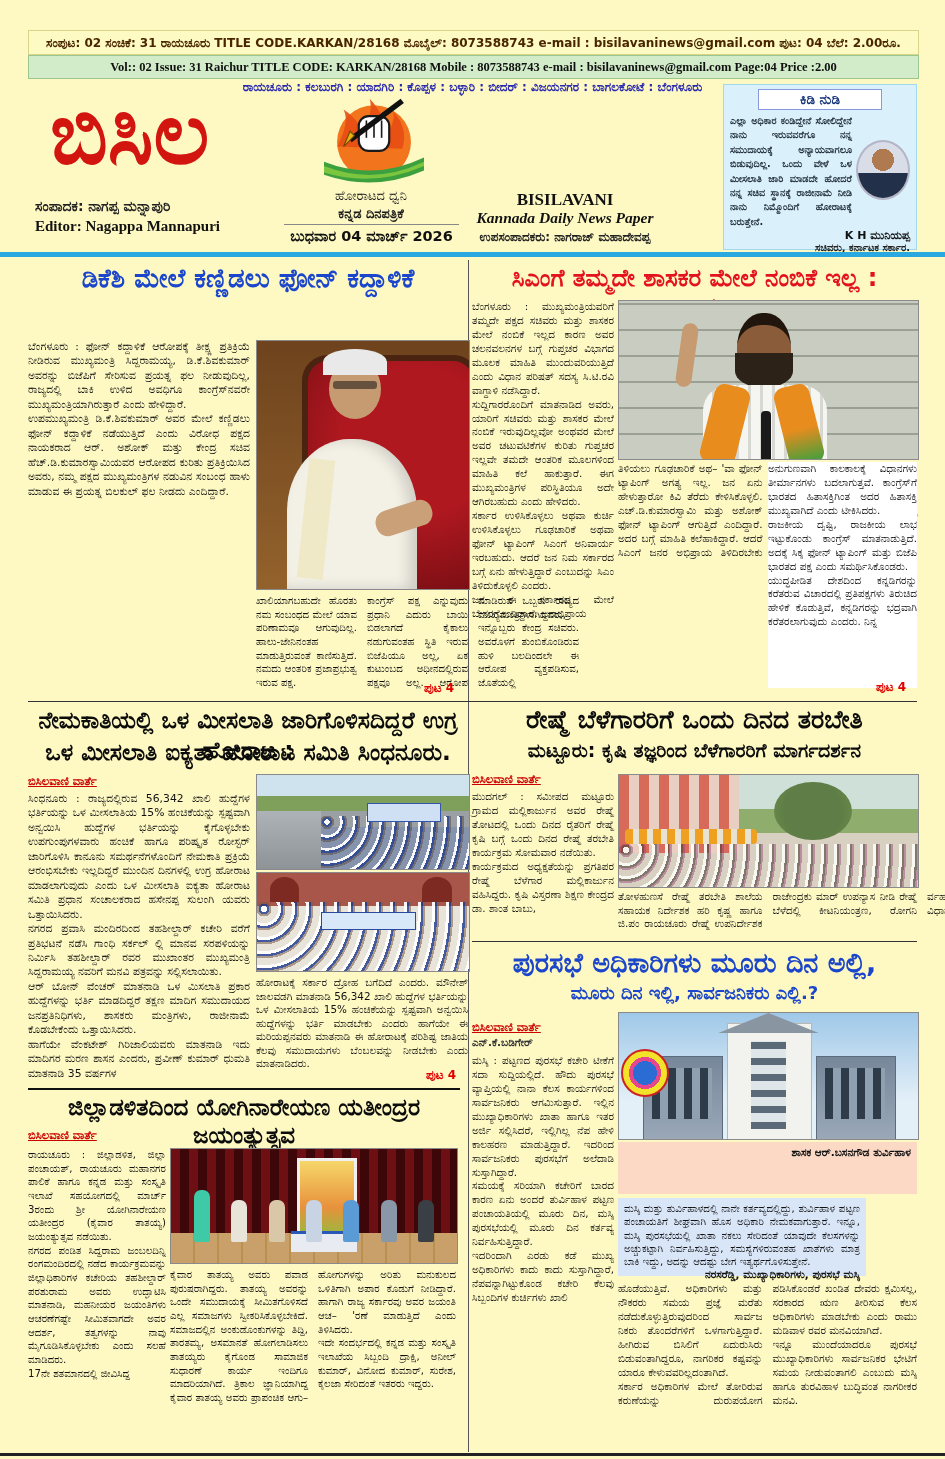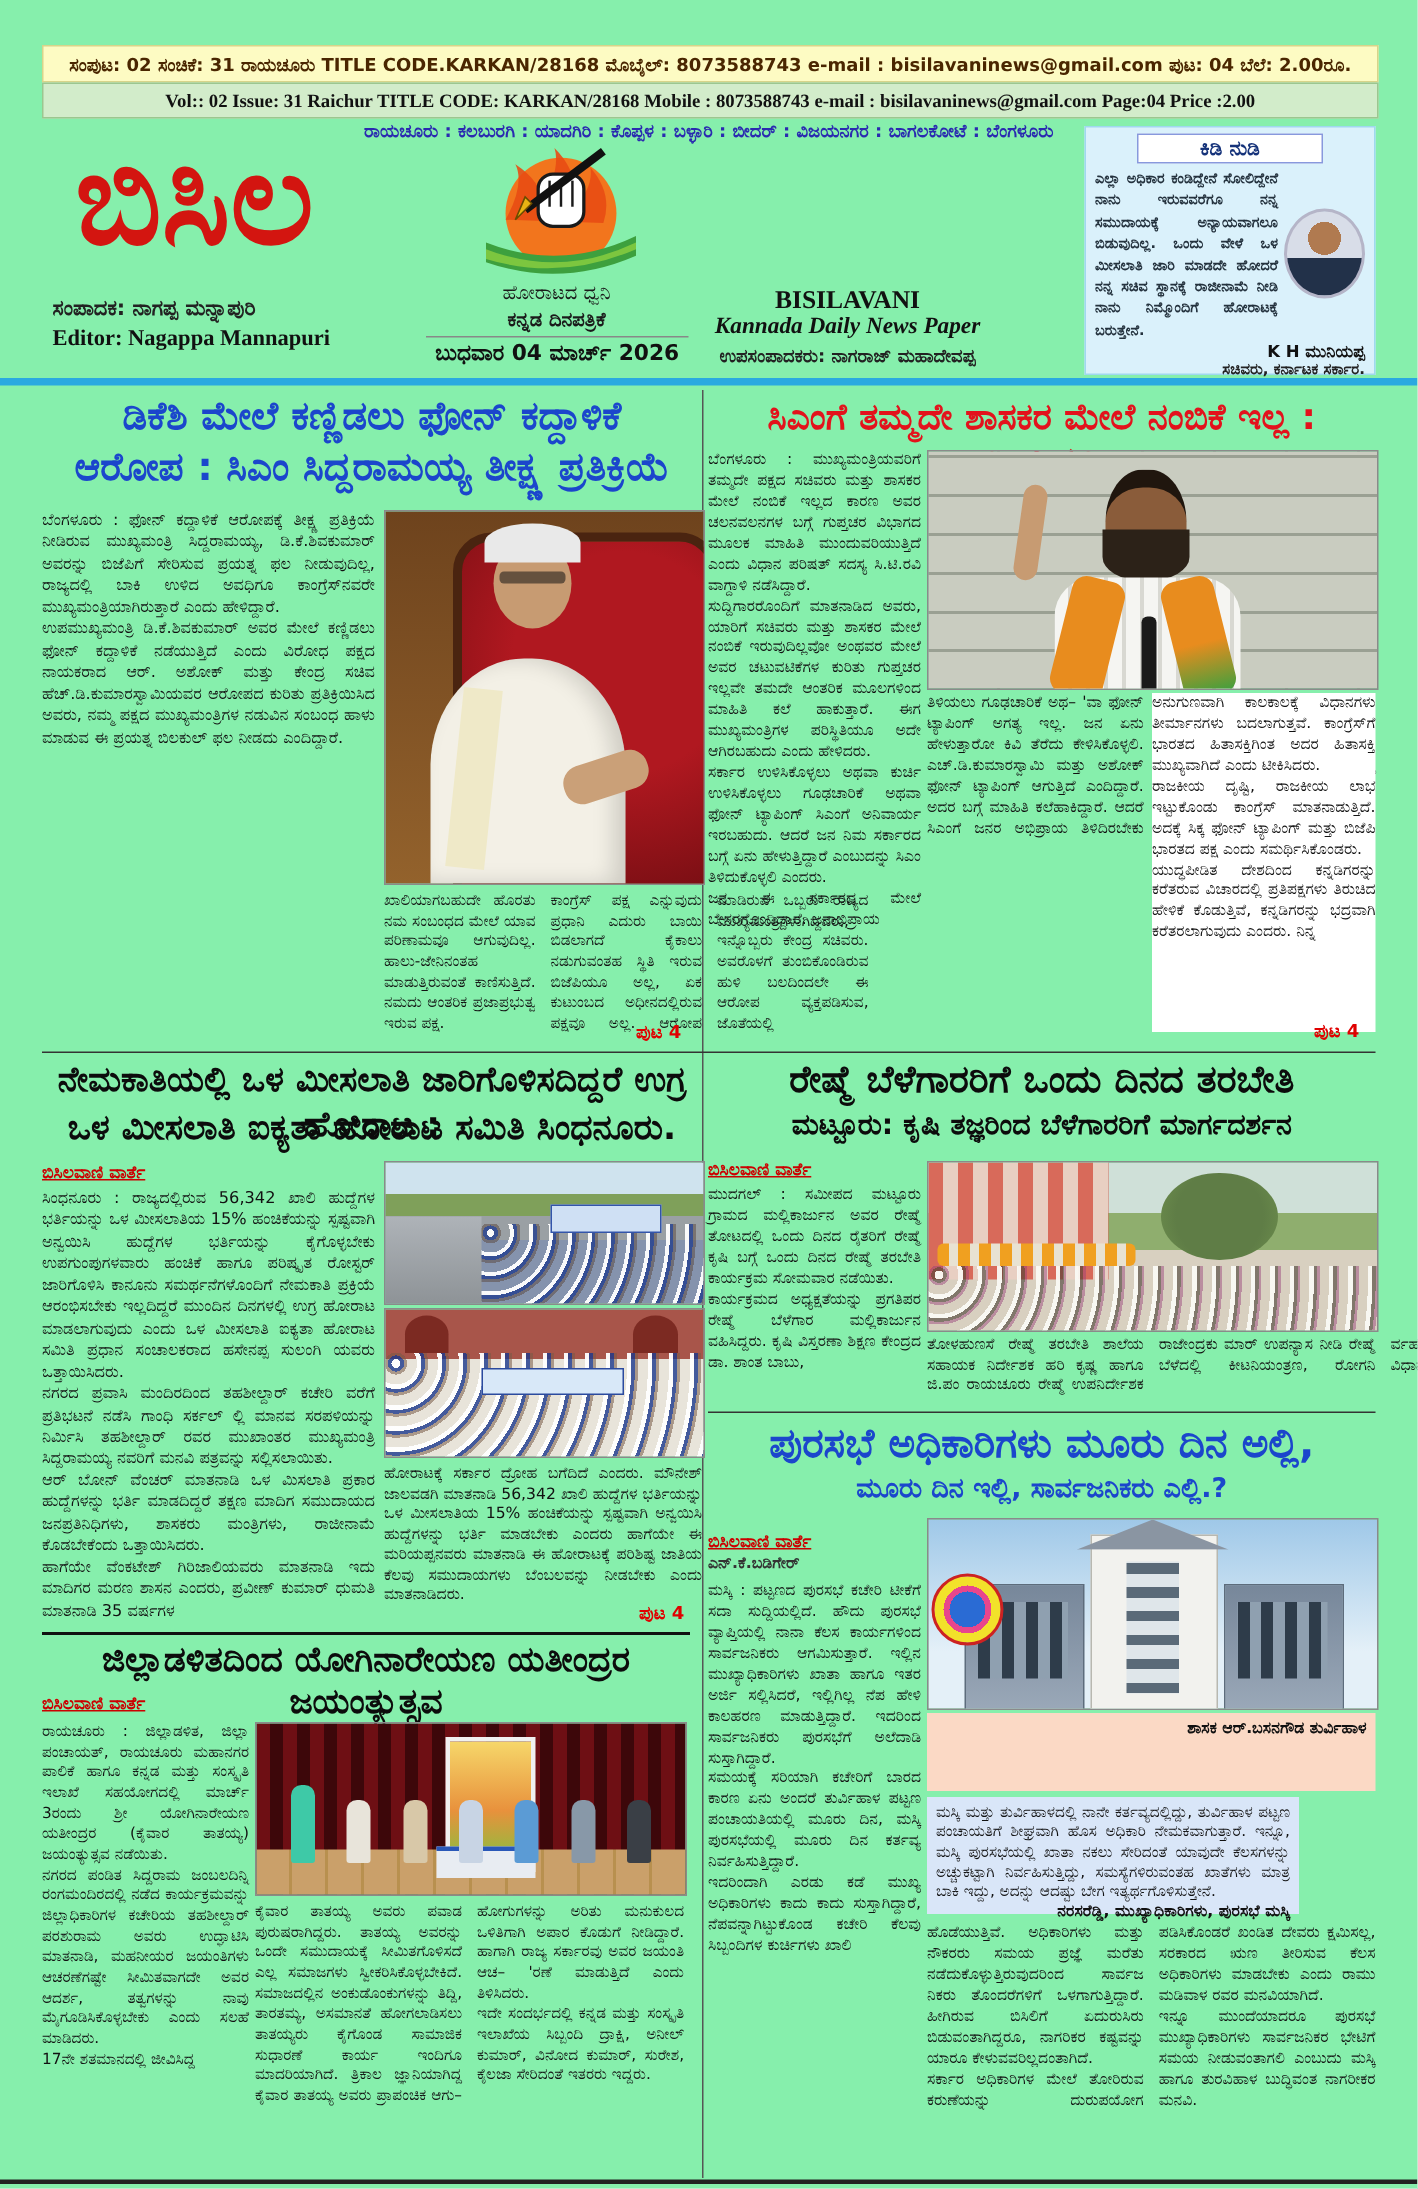--- a/index.html
+++ b/index.html
@@ -1,16 +1,16 @@
 <!DOCTYPE html>
 <html><head>
 <meta charset="utf-8">
 <style>
   html,body{margin:0;padding:0;background:#e9e9e9;}
-  .page{position:relative;width:945px;height:1459px;margin:0 auto;background:#86efac;
+  .page{position:relative;width:945px;height:1459px;margin:0 auto;background:#fef9c3;
         font-family:"DejaVu Sans","Liberation Sans",sans-serif;overflow:hidden;color:#111;}
   .abs{position:absolute;}
   .ctr{text-align:center;}
   .bar{display:flex;align-items:center;justify-content:center;font-weight:bold;}
   .bt{font-size:10.8px;line-height:1.34;text-align:justify;white-space:pre-line;}
   .cap{font-size:10.4px;line-height:1.3;text-align:justify;white-space:pre-line;}
   .byline{font-size:11.5px;font-weight:bold;color:#cc0000;text-decoration:underline;}
   .more{font-size:12px;font-weight:bold;color:#e00000;}
   .hl-blue{color:#1b46cc;font-weight:bold;text-align:center;}
   .hl-red{color:#e3121c;font-weight:bold;}
@@ -73,21 +73,20 @@
   </div>
 
   <div class="abs" style="left:0;top:252px;width:945px;height:5px;background:#2aa9e0;"></div>
 
   <div class="vline" style="left:468px;top:260px;height:1192px;"></div>
 
   <div class="hline" style="left:28px;top:701px;width:889px;"></div>
   <div class="hline" style="left:0;top:1453px;width:945px;height:3px;background:#222;"></div>
 
   <div class="abs ctr hl-blue" style="left:28px;top:262px;width:440px;font-size:26px;line-height:1.25;">ಡಿಕೆಶಿ ಮೇಲೆ ಕಣ್ಣಿಡಲು ಫೋನ್ ಕದ್ದಾಳಿಕೆ</div>
-  <div class="abs ctr hl-blue" style="left:28px;top:296px;width:440px;font-size:26px;line-height:1.25;">ಆರೋಪ : ಸಿಎಂ ಸಿದ್ದರಾಮಯ್ಯ ತೀಕ್ಷ್ಣ ಪ್ರತಿಕ್ರಿಯೆ</div>
 
   <div class="abs bt" style="left:28px;top:340px;width:222px;height:358px;">ಬೆಂಗಳೂರು : ಫೋನ್ ಕದ್ದಾಳಿಕೆ ಆರೋಪಕ್ಕೆ ತೀಕ್ಷ್ಣ ಪ್ರತಿಕ್ರಿಯೆ ನೀಡಿರುವ ಮುಖ್ಯಮಂತ್ರಿ ಸಿದ್ದರಾಮಯ್ಯ, ಡಿ.ಕೆ.ಶಿವಕುಮಾರ್ ಅವರನ್ನು ಬಿಜೆಪಿಗೆ ಸೇರಿಸುವ ಪ್ರಯತ್ನ ಫಲ ನೀಡುವುದಿಲ್ಲ, ರಾಜ್ಯದಲ್ಲಿ ಬಾಕಿ ಉಳಿದ ಅವಧಿಗೂ ಕಾಂಗ್ರೆಸ್‌ನವರೇ ಮುಖ್ಯಮಂತ್ರಿಯಾಗಿರುತ್ತಾರೆ ಎಂದು ಹೇಳಿದ್ದಾರೆ.
 ಉಪಮುಖ್ಯಮಂತ್ರಿ ಡಿ.ಕೆ.ಶಿವಕುಮಾರ್ ಅವರ ಮೇಲೆ ಕಣ್ಣಿಡಲು ಫೋನ್ ಕದ್ದಾಳಿಕೆ ನಡೆಯುತ್ತಿದೆ ಎಂದು ವಿರೋಧ ಪಕ್ಷದ ನಾಯಕರಾದ ಆರ್. ಅಶೋಕ್ ಮತ್ತು ಕೇಂದ್ರ ಸಚಿವ ಹೆಚ್.ಡಿ.ಕುಮಾರಸ್ವಾಮಿಯವರ ಆರೋಪದ ಕುರಿತು ಪ್ರತಿಕ್ರಿಯಿಸಿದ ಅವರು, ನಮ್ಮ ಪಕ್ಷದ ಮುಖ್ಯಮಂತ್ರಿಗಳ ನಡುವಿನ ಸಂಬಂಧ ಹಾಳು ಮಾಡುವ ಈ ಪ್ರಯತ್ನ ಬಿಲಕುಲ್ ಫಲ ನೀಡದು ಎಂದಿದ್ದಾರೆ.</div>
 
   <div class="photo" style="left:256px;top:340px;width:212px;height:248px;background:linear-gradient(180deg,#6e431d,#93622c);">
     <div style="position:absolute;right:-10px;top:14px;width:165px;height:230px;border-radius:26px 26px 0 0;background:radial-gradient(circle at 65% 35%, #b01820 0 40%, #7c0f14 85%);border:6px solid #4a2410;"></div>
     <div style="position:absolute;left:30px;bottom:0;width:130px;height:150px;border-radius:48% 48% 0 0;background:#f3f0e6;box-shadow:inset -8px 0 14px rgba(0,0,0,.15);"></div>
     <div style="position:absolute;left:72px;top:18px;width:52px;height:60px;border-radius:50%;background:#c79b72;"></div>
     <div style="position:absolute;left:66px;top:8px;width:64px;height:26px;border-radius:50% 50% 0 0;background:#e9e9e9;"></div>
     <div style="position:absolute;left:76px;top:40px;width:44px;height:8px;background:rgba(20,20,20,.55);border-radius:3px;"></div>

